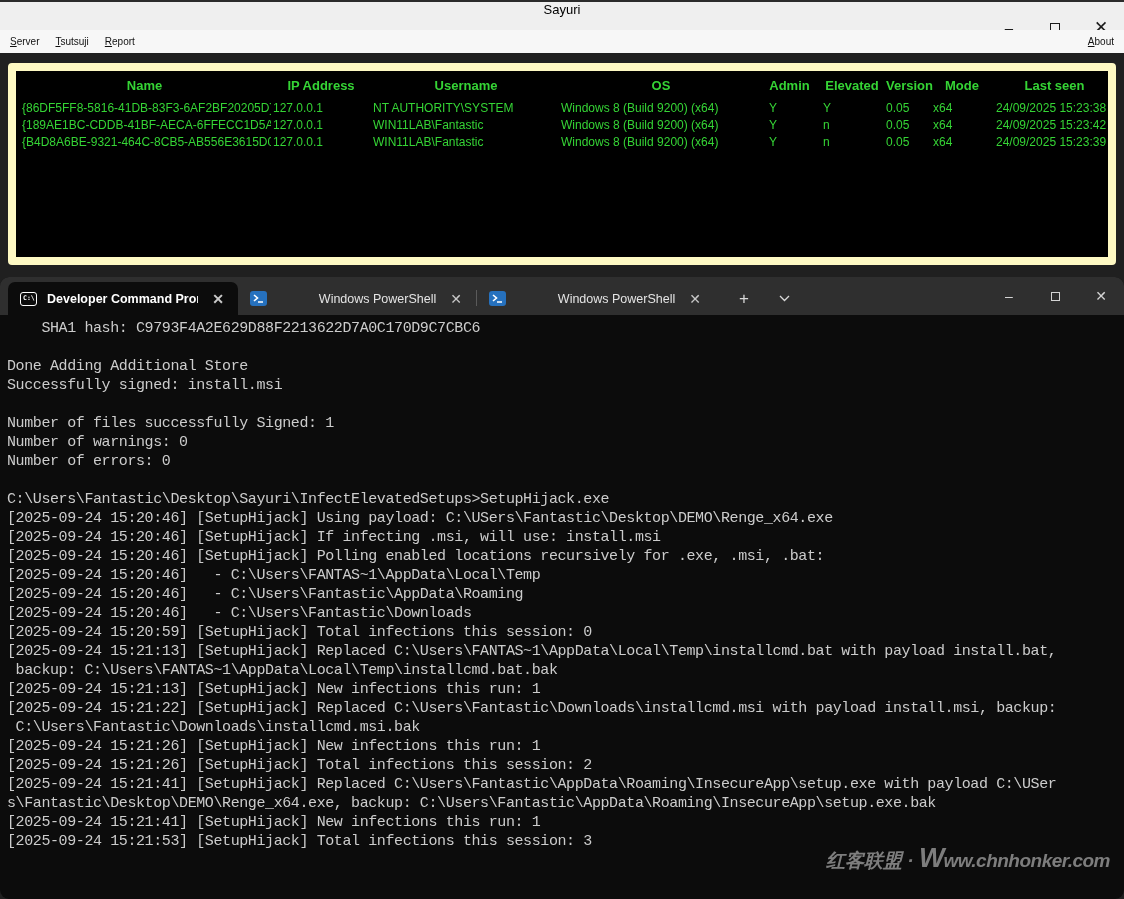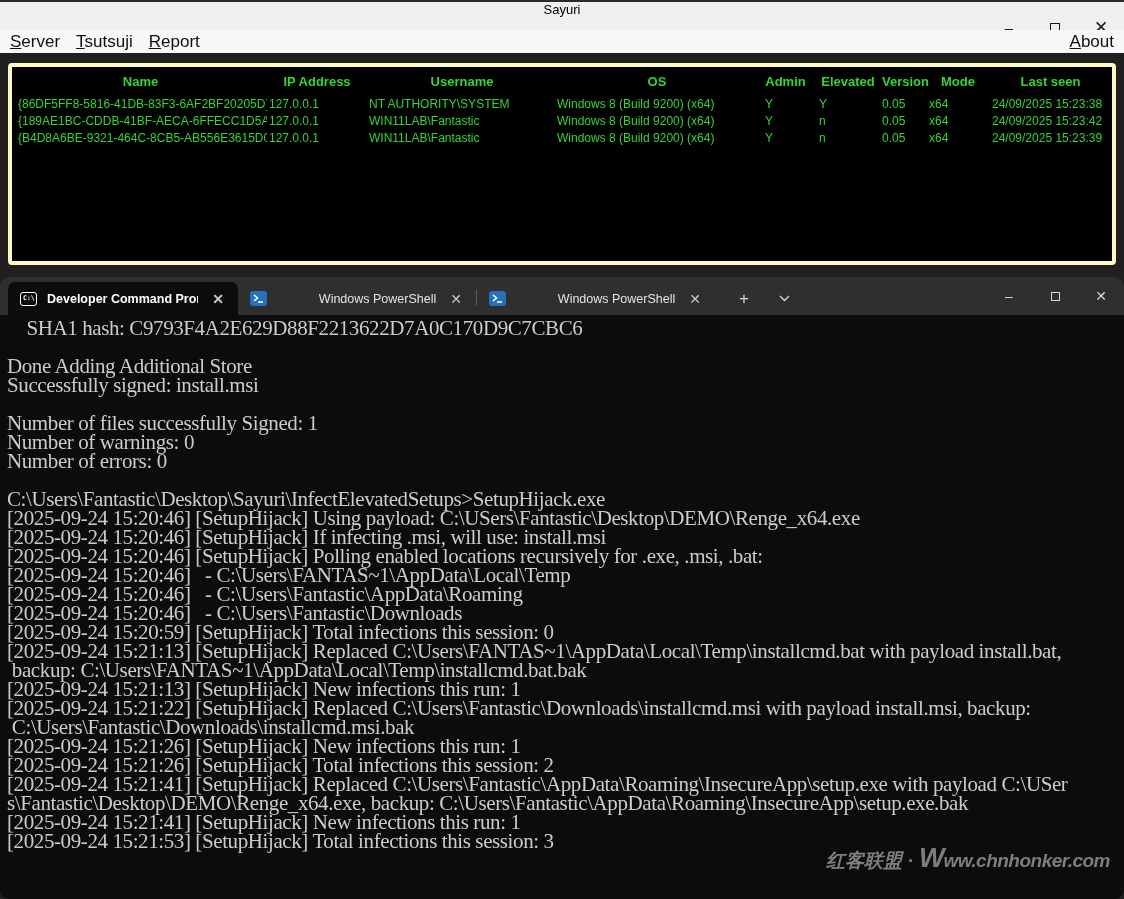--- a/index.html
+++ b/index.html
@@ -13,29 +13,29 @@
               display:flex; align-items:center;flex-direction:column; }
   .app-icon { width:17px; height:17px; margin:0 7px 0 9px; }
   .title-text { font-size:13px; color:#000; }
   .win-controls { margin-left:auto; display:flex; height:100%; }
   .win-btn { width:46px; height:100%; display:flex; align-items:center; justify-content:center;
              color:#1a1a1a; font-size:15px; cursor:default; }
   .win-btn .maxbox { width:10px; height:10px; border:1.2px solid #1a1a1a; }
   .win-btn.close { font-size:17px; }
 
   .menubar { position:absolute; left:0; top:30px; width:100%; height:23px; background:#f7f7f7;
-             display:flex; align-items:center; font-size:17px; color:#111; }
+             display:flex; align-items:center; font-size:10px; color:#111; }
   .menu-item { padding:2px 8px; }
   .menu-item:first-child { margin-left:2px; }
   .menu-item .u { text-decoration:underline; }
   .menu-right { margin-left:auto; padding:2px 10px; }
 
   
   .hosts-panel { position:absolute; left:8px; top:63px; width:1108px; height:202px;
-                 background:#000; border:4px solid #fef9c3; border-radius:4px; overflow:hidden; }
+                 background:#000; border:8px solid #fef9c3; border-radius:4px; overflow:hidden; }
   table.hosts { border-collapse:collapse; table-layout:fixed; width:1100px; margin-left:2px; }
   .hosts th { color:#35d435; font-size:13px; font-weight:bold; text-align:center;
               height:29px; vertical-align:middle; white-space:nowrap; overflow:hidden; }
   .hosts td { color:#35d435; font-size:12px; height:17px; line-height:17px;
               white-space:nowrap; overflow:hidden; }
   .c0{width:253px;} .c1{width:100px;} .c2{width:190px;} .c3{width:200px;}
   .c4{width:57px;}  .c5{width:68px;}  .c6{width:47px;}  .c7{width:58px;} .c8{width:127px;}
   td.a-l4{text-align:left; padding-left:4px;} td.a-l2{text-align:left; padding-left:2px;margin-left:15px;}
   td.a-c{text-align:left;} td.a-l8{text-align:left; padding-left:8px;}
   td.a-l5{text-align:left; padding-left:5px;}
@@ -61,22 +61,22 @@
   .tb-btn { height:33px; display:flex; align-items:center; justify-content:center;
             color:#d9d9d9; }
   .tb-plus { width:34px; font-size:17px; font-weight:300; margin-left:12px; }
   .tb-chev { width:34px; margin-left:6px; }
   .term-controls { margin-left:auto; display:flex; height:38px; align-items:stretch; }
   .term-btn { width:46px; display:flex; align-items:center; justify-content:center;
               color:#d4d4d4; font-size:14px; }
   .term-btn .maxbox { width:9px; height:9px; border:1.1px solid #d4d4d4; }
 
   .term-body { position:absolute; left:0; top:38px; right:0; bottom:0; padding:4px 0 0 7px; }
-  .tline { height:19px; line-height:19px; font-family:Liberation Serif, serif;
-           font-size:21px; color:#cccccc; white-space:pre; letter-spacing:-0.4px; }
+  .tline { height:19px; line-height:19px; font-family:Liberation Mono, monospace;
+           font-size:15px; color:#cccccc; white-space:pre; letter-spacing:-0.4px; }
 
   .watermark { position:absolute; right:14px; top:566px; color:#9a9a9a; opacity:0.8;
                font-style:italic; font-weight:bold; font-size:19px; white-space:nowrap; }
   .watermark .wm-big { font-size:27px; letter-spacing:-1px; }
   .watermark .wm-rest { letter-spacing:-0.5px; }
 </style>
 </head>
 <body>
 
 <div class="app">

